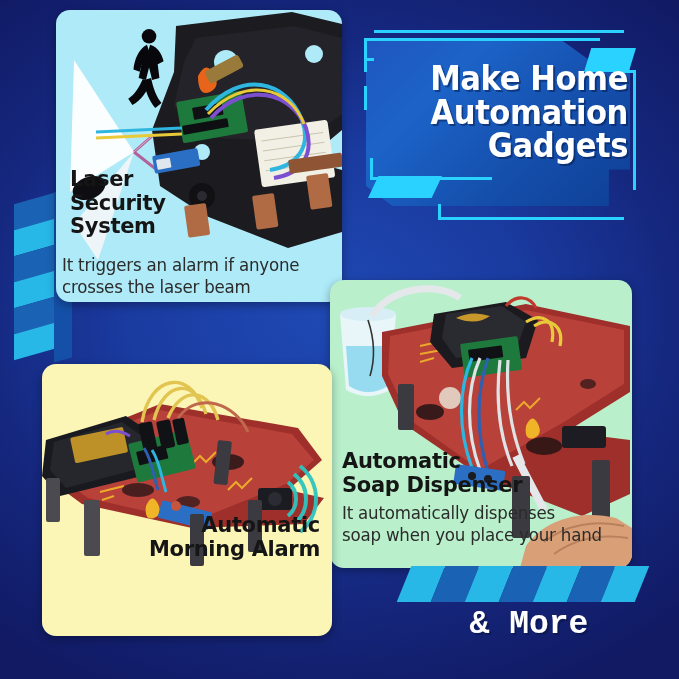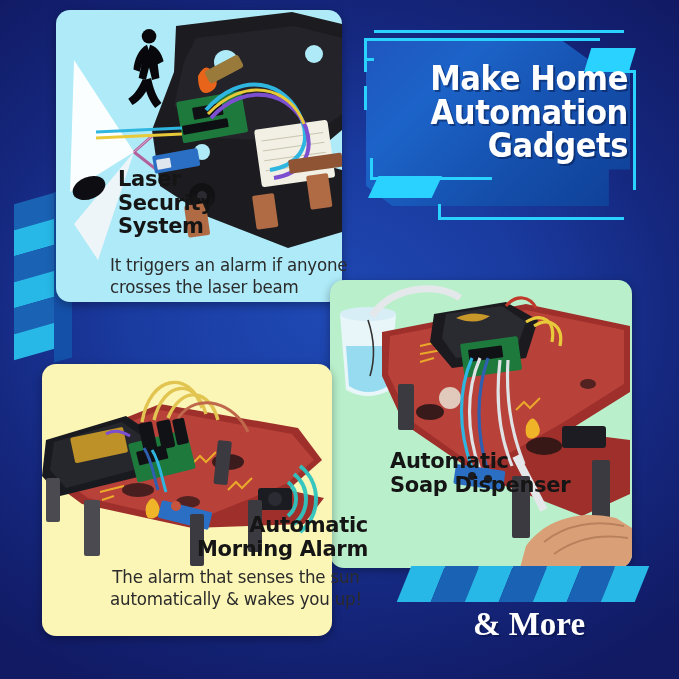--- a/index.html
+++ b/index.html
@@ -59,21 +59,21 @@
     transform-origin: right center;
   }
   #titleText div { white-space: nowrap; }
 
   
   #moreStripes { position: absolute; left: 404px; top: 566px; width: 250px; height: 36px; display: flex; gap: 0; }
   #moreStripes i { display:block; height: 100%; width: 34px; transform: skewX(-22deg); }
   #moreText {
     position: absolute; left: 404px; top: 606px; width: 250px;
     text-align: center; color: #ffffff;
-    font-family: Liberation Serif, serif;
+    font-family: Liberation Mono, monospace;
     font-weight: 700; font-size: 33px; letter-spacing: 0px;
     text-shadow: 2px 2px 0 rgba(4,18,60,0.5);
   }
 
   
   .card {
     position: absolute;
     border-radius: 14px;
     overflow: hidden;
     box-shadow: 0 3px 10px rgba(0,0,0,0.33);
@@ -103,21 +103,21 @@
   
   #card-laser { left: 56px; top: 10px; width: 286px; height: 292px; background: #aeeaf7; }
 
   
   #card-soap { left: 330px; top: 280px; width: 302px; height: 288px; background: #b9f0cb; }
 
   
   #card-alarm { left: 42px; top: 364px; width: 290px; height: 272px; background: #fbf5b6; }
 
   
-  .textlayer { position: absolute; inset: 0; pointer-events: none; margin-left: 48px; }
+  .textlayer { position: absolute; inset: 0; pointer-events: none; }
   .textlayer > * { pointer-events: auto; }
 </style>
 </head>
 <body>
 
 <div id="stage">
 
   <div class="vstripes">
     <div class="vb" style="top:0px;   background:#1a62b4;"></div>
     <div class="vb" style="top:26px;  background:#28b8e8;"></div>
@@ -342,25 +342,25 @@
 
   <div class="textlayer">
     <div class="card-title" style="left:70px;  top:168px;">Laser
 Security
 System</div>
     <div class="card-sub" style="left:62px;  top:254px; width:284px;">It triggers an alarm if anyone
 crosses the laser beam</div>
 
     <div class="card-title" style="left:342px; top:450px;">Automatic
 Soap Dispenser</div>
+    <div class="card-sub" style="left:342px; top:502px; width:292px;">It automatically dispenses
+soap when you place your hand</div>
 
     <div class="card-title" style="left:42px;  top:514px; width:278px; text-align:right;">Automatic
 Morning Alarm</div>
-    <div class="card-sub" style="left:46px;  top:566px; width:284px; text-align:center;">The alarm that senses the sun
-automatically &amp; wakes you up!</div>
   </div>
 
   <div id="moreStripes">
     <i style="background:#28b8e8;"></i>
     <i style="background:#1a62b4;"></i>
     <i style="background:#28b8e8;"></i>
     <i style="background:#1a62b4;"></i>
     <i style="background:#28b8e8;"></i>
     <i style="background:#1a62b4;"></i>
     <i style="background:#28b8e8;"></i>

